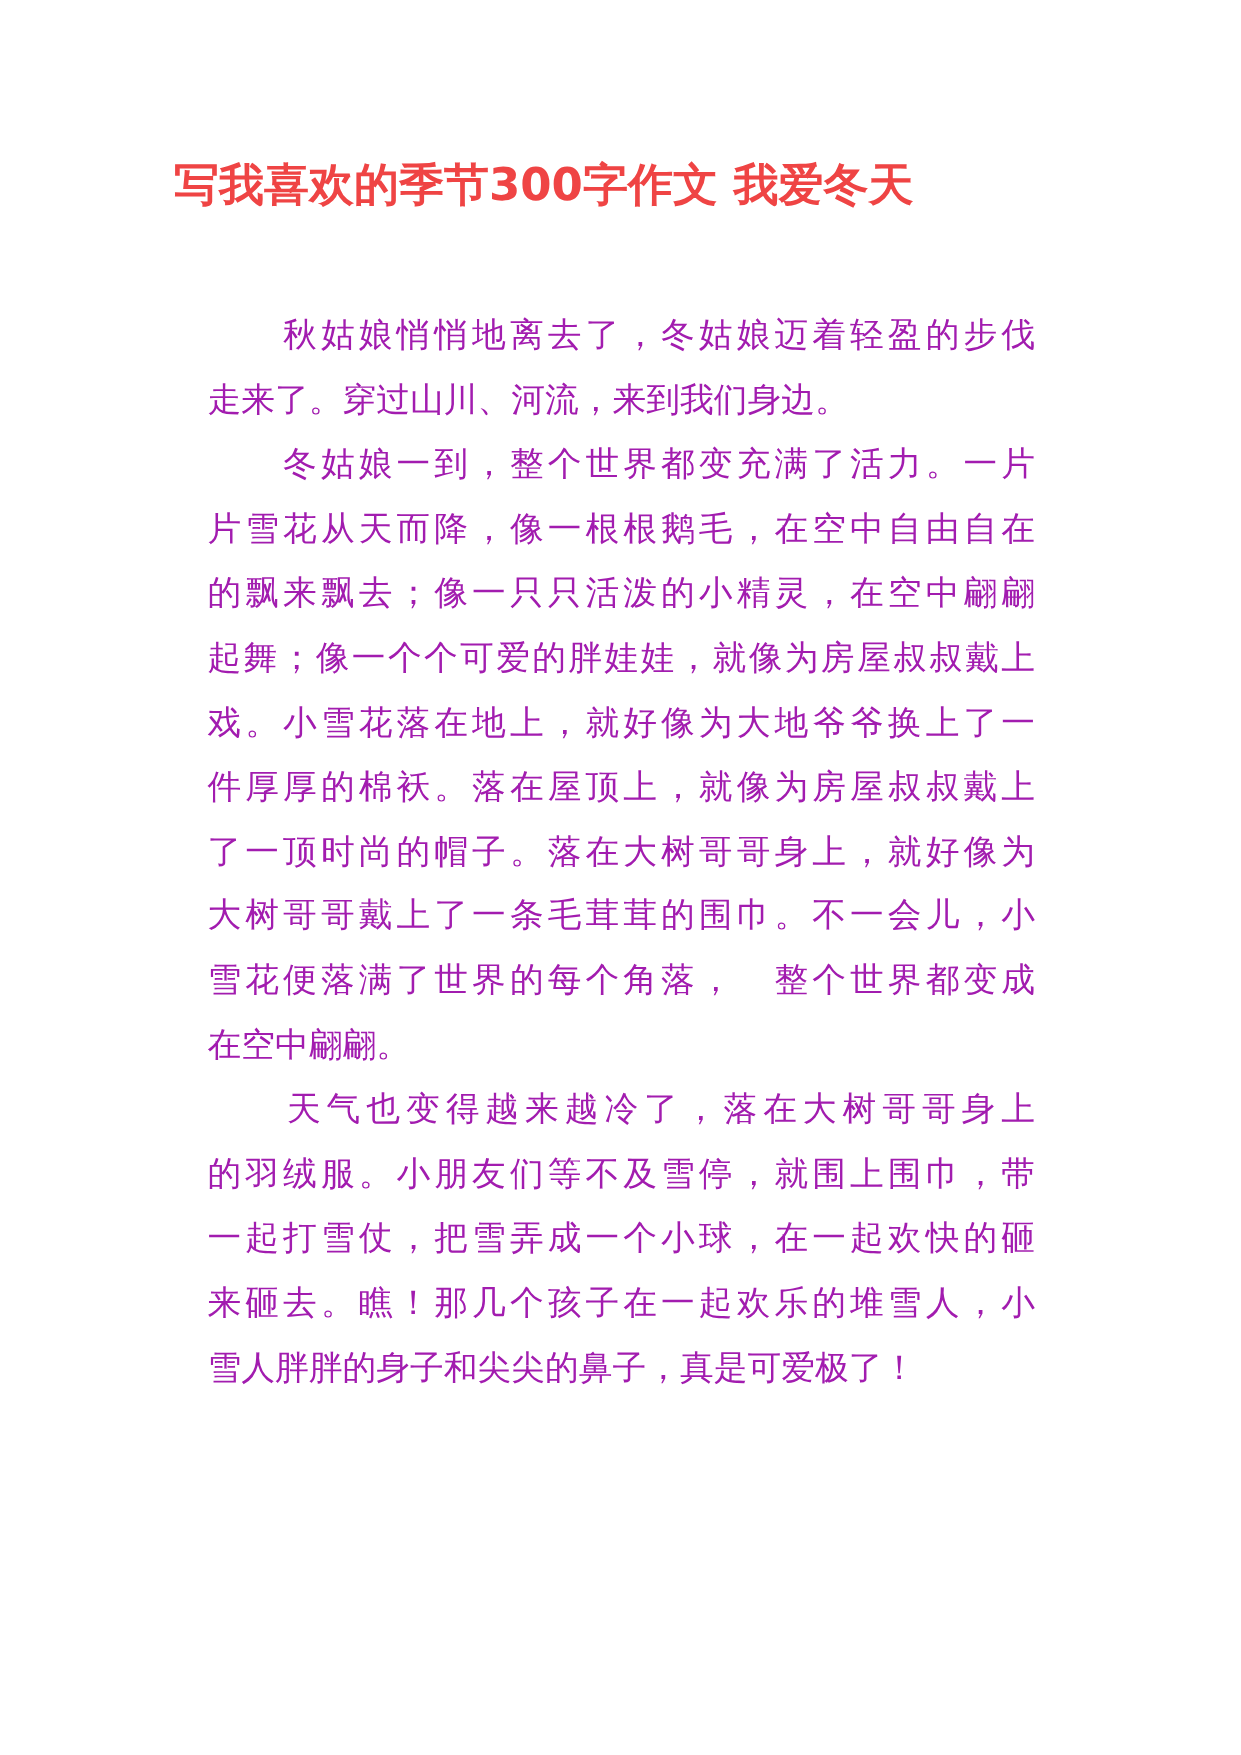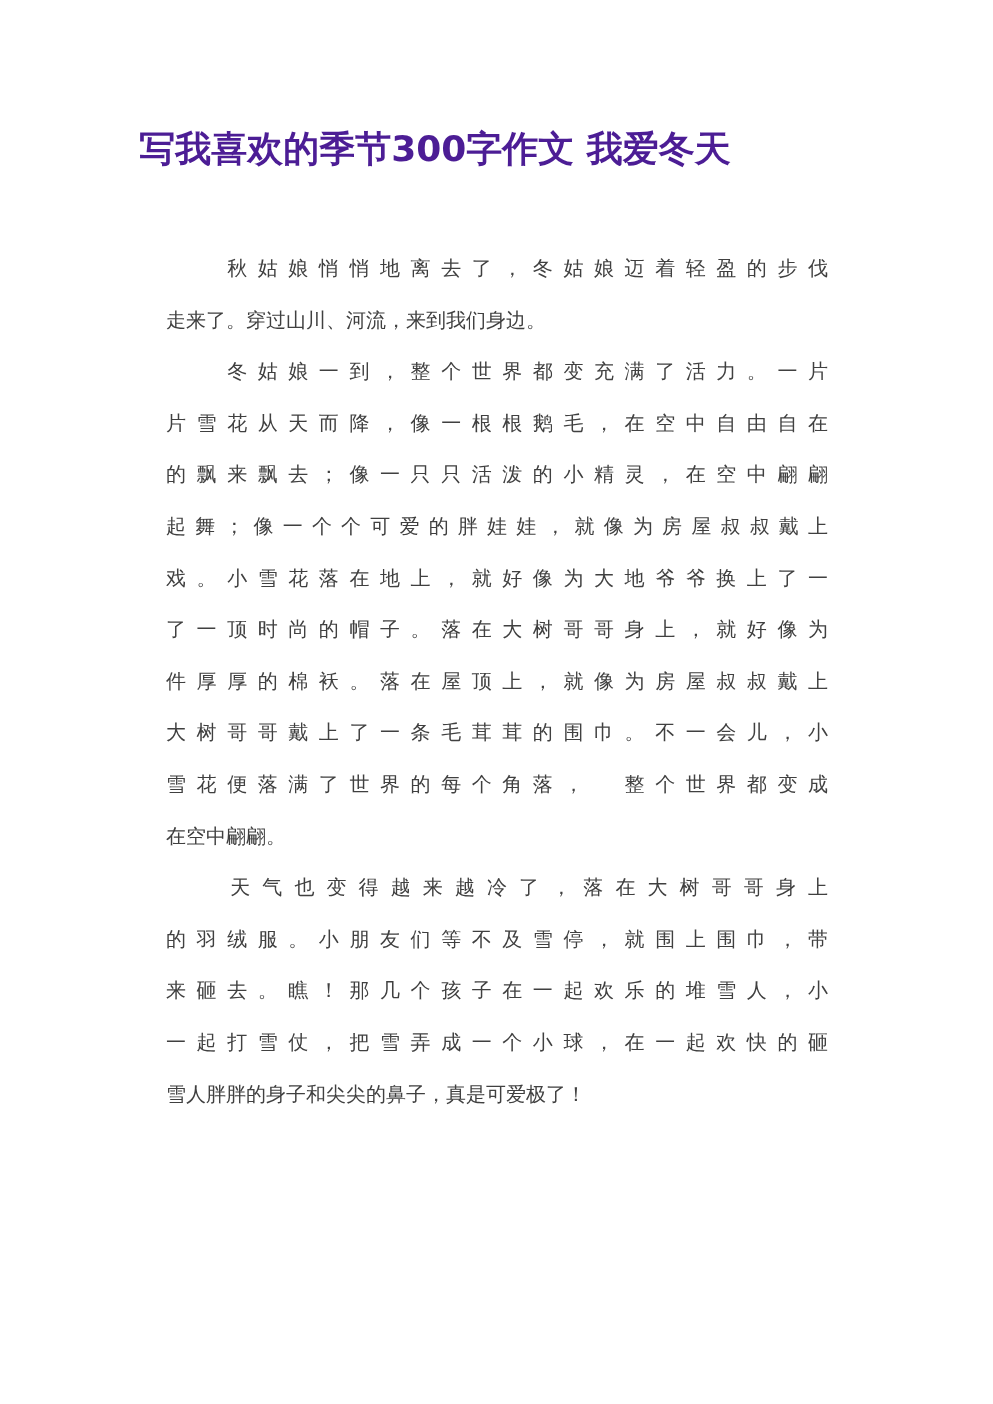--- a/index.html
+++ b/index.html
@@ -1,27 +1,27 @@
 <!DOCTYPE html>
 <html><head>
 <meta charset="utf-8">
 <style>
   html, body { margin: 0; padding: 0; background: #ffffff; }
   body { width: 993px; height: 1404px; position: relative; overflow: hidden; }
   .page { position: absolute; left: 0; top: 0; width: 993px; height: 1404px; background: #ffffff; }
   .title {
     position: absolute; left: 0; top: 124px; width: 870px; text-align: center;
     font-family: "DejaVu Sans", "Liberation Sans", sans-serif;
-    font-weight: bold; font-size: 36px; line-height: 50px; color: #4c1d95;
+    font-weight: bold; font-size: 36px; line-height: 50px; color: #ef4444;
     letter-spacing: 0px;
   }
   .body {
     position: absolute; left: 166px; top: 243px; width: 662px;
     font-family: "DejaVu Serif", "Liberation Serif", serif;
-    font-size: 20px; color: #404040;
+    font-size: 27px; color: #a21caf;
   }
   .line {
     height: 51.6px; line-height: 51.6px; white-space: pre;
     text-align: justify; text-align-last: justify; display: block;
   }
   .line.last { text-align-last: left; }
 </style>
 </head>
 <body>
 
@@ -32,27 +32,27 @@
     <div>
       <span class="line">　　秋姑娘悄悄地离去了，冬姑娘迈着轻盈的步伐</span>
       <span class="line last">走来了。穿过山川、河流，来到我们身边。</span>
     </div>
     <div>
       <span class="line">　　冬姑娘一到，整个世界都变充满了活力。一片</span>
       <span class="line">片雪花从天而降，像一根根鹅毛，在空中自由自在</span>
       <span class="line">的飘来飘去；像一只只活泼的小精灵，在空中翩翩</span>
       <span class="line">起舞；像一个个可爱的胖娃娃，就像为房屋叔叔戴上</span>
       <span class="line">戏。小雪花落在地上，就好像为大地爷爷换上了一</span>
+      <span class="line">件厚厚的棉袄。落在屋顶上，就像为房屋叔叔戴上</span>
       <span class="line">了一顶时尚的帽子。落在大树哥哥身上，就好像为</span>
-      <span class="line">件厚厚的棉袄。落在屋顶上，就像为房屋叔叔戴上</span>
       <span class="line">大树哥哥戴上了一条毛茸茸的围巾。不一会儿，小</span>
       <span class="line">雪花便落满了世界的每个角落，　整个世界都变成</span>
       <span class="line last">在空中翩翩。</span>
     </div>
     <div>
       <span class="line">　　天气也变得越来越冷了，落在大树哥哥身上</span>
       <span class="line">的羽绒服。小朋友们等不及雪停，就围上围巾，带</span>
+      <span class="line">一起打雪仗，把雪弄成一个小球，在一起欢快的砸</span>
       <span class="line">来砸去。瞧！那几个孩子在一起欢乐的堆雪人，小</span>
-      <span class="line">一起打雪仗，把雪弄成一个小球，在一起欢快的砸</span>
       <span class="line last">雪人胖胖的身子和尖尖的鼻子，真是可爱极了！</span>
     </div>
   </div>
 </div>
 
 </body></html>

